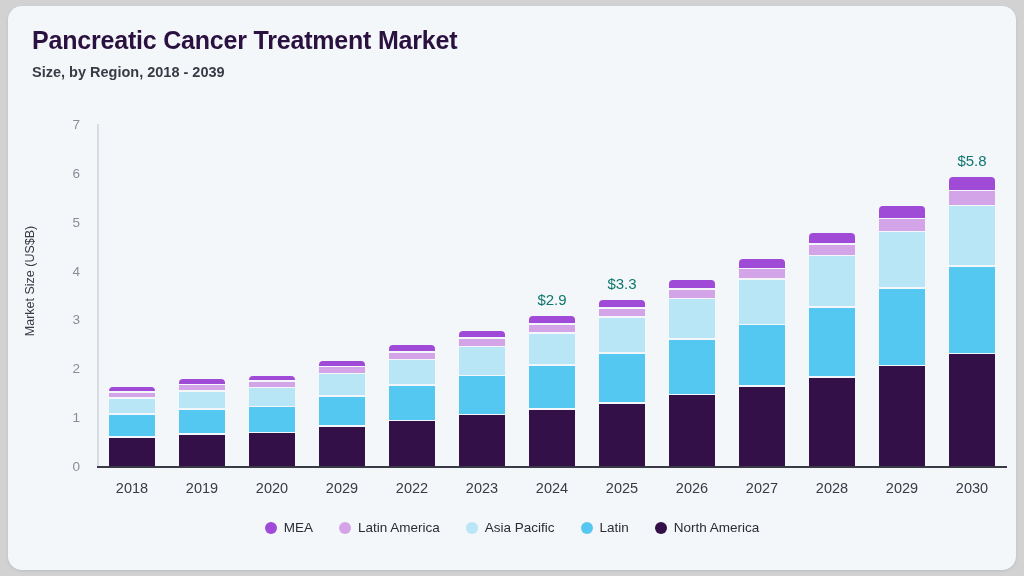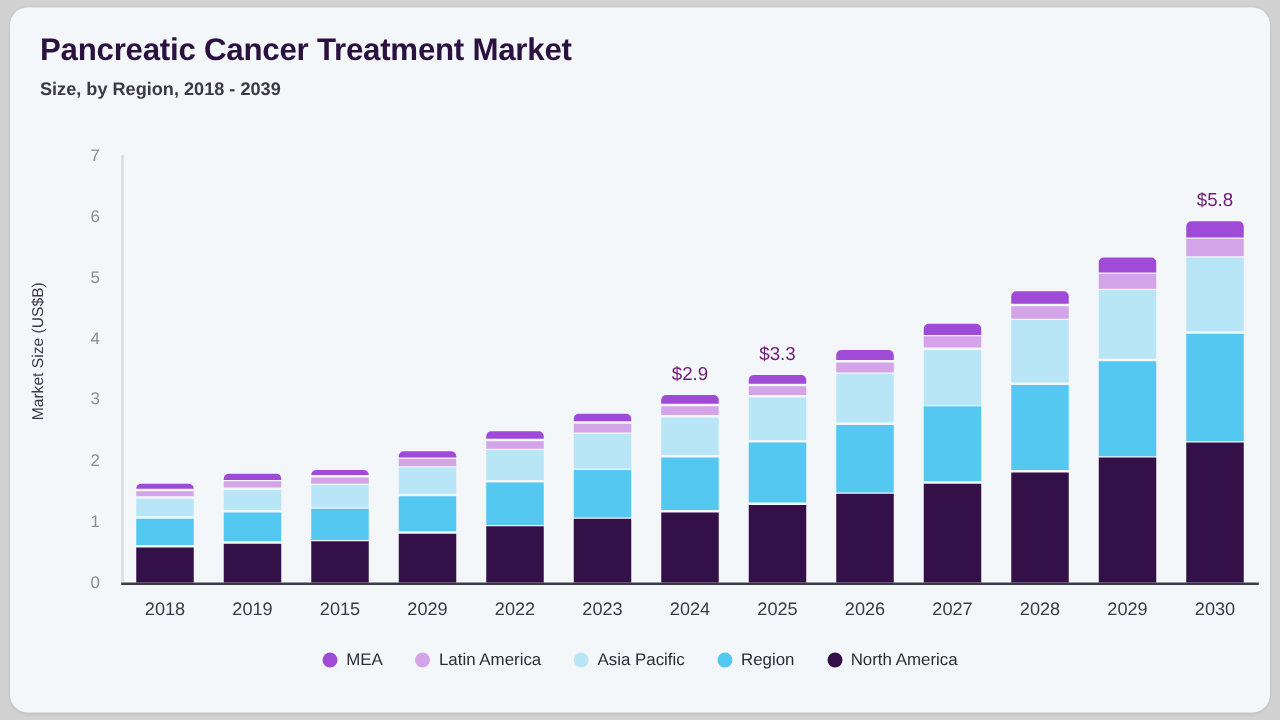--- a/index.html
+++ b/index.html
@@ -89,21 +89,21 @@
 
   .bars { position: absolute; left: 89px; top: 110px; width: 910px; height: 350px; }
   .bar-group {
     position: absolute; bottom: 0; width: 46px;
     display: flex; flex-direction: column; justify-content: flex-end;
   }
   .seg { width: 100%; }
   .seg.top-round { border-radius: 4px 4px 0 0; }
   .bar-label {
     position: absolute; left: 50%; transform: translateX(-50%);
-    font-size: 15px; color: #701a75; white-space: nowrap;
+    font-size: 15px; color: #0f766e; white-space: nowrap;
   }
   .xtick {
     position: absolute; top: 474px;
     text-align: center; font-size: 14.5px; color: #3a3a46;
     transform: translateX(-50%);
   }
 
   
   .legend {
     position: absolute; left: 0; top: 514px; width: 100%;
@@ -230,21 +230,21 @@
           <div class="seg" title="Latin America 2030: 0.27" style="height: 13.1914px; background: rgb(211, 165, 232); margin-bottom: 1.5px;"></div>
           <div class="seg" title="Asia Pacific 2030: 1.21" style="height: 59.1171px; background: rgb(184, 230, 247); margin-bottom: 1.5px;"></div>
           <div class="seg" title="Europe 2030: 1.76" style="height: 85.9886px; background: rgb(85, 200, 242); margin-bottom: 1.5px;"></div>
           <div class="seg" title="North America 2030: 2.29" style="height: 111.883px; background: rgb(51, 16, 72);"></div>
         </div>
         <div class="bar-label" style="left: 875px; bottom: 297.371px;">$5.8</div>
       </div>
     <div id="xticks">
         <div class="xtick" style="left: 124px;">2018</div>
         <div class="xtick" style="left: 194px;">2019</div>
-        <div class="xtick" style="left: 264px;">2015</div>
+        <div class="xtick" style="left: 264px;">2020</div>
         <div class="xtick" style="left: 334px;">2029</div>
         <div class="xtick" style="left: 404px;">2022</div>
         <div class="xtick" style="left: 474px;">2023</div>
         <div class="xtick" style="left: 544px;">2024</div>
         <div class="xtick" style="left: 614px;">2025</div>
         <div class="xtick" style="left: 684px;">2026</div>
         <div class="xtick" style="left: 754px;">2027</div>
         <div class="xtick" style="left: 824px;">2028</div>
         <div class="xtick" style="left: 894px;">2029</div>
         <div class="xtick" style="left: 964px;">2030</div>
@@ -259,21 +259,21 @@
       <div class="legend-item">
         <span class="legend-dot" style="background: rgb(211, 165, 232);"></span>
         <span class="legend-label">Latin America</span>
       </div>
       <div class="legend-item">
         <span class="legend-dot" style="background: rgb(184, 230, 247);"></span>
         <span class="legend-label">Asia Pacific</span>
       </div>
       <div class="legend-item">
         <span class="legend-dot" style="background: rgb(85, 200, 242);"></span>
-        <span class="legend-label">Region</span>
+        <span class="legend-label">Latin</span>
       </div>
       <div class="legend-item">
         <span class="legend-dot" style="background: rgb(51, 16, 72);"></span>
         <span class="legend-label">North America</span>
       </div>
     </div>
 
 </div>
 
 </body></html>

